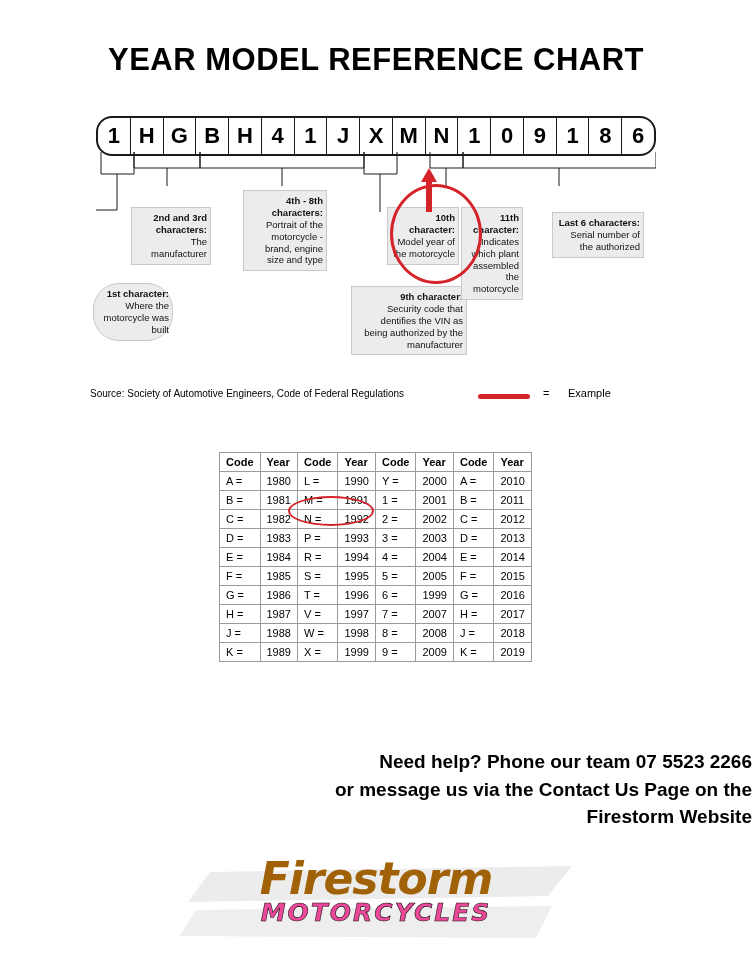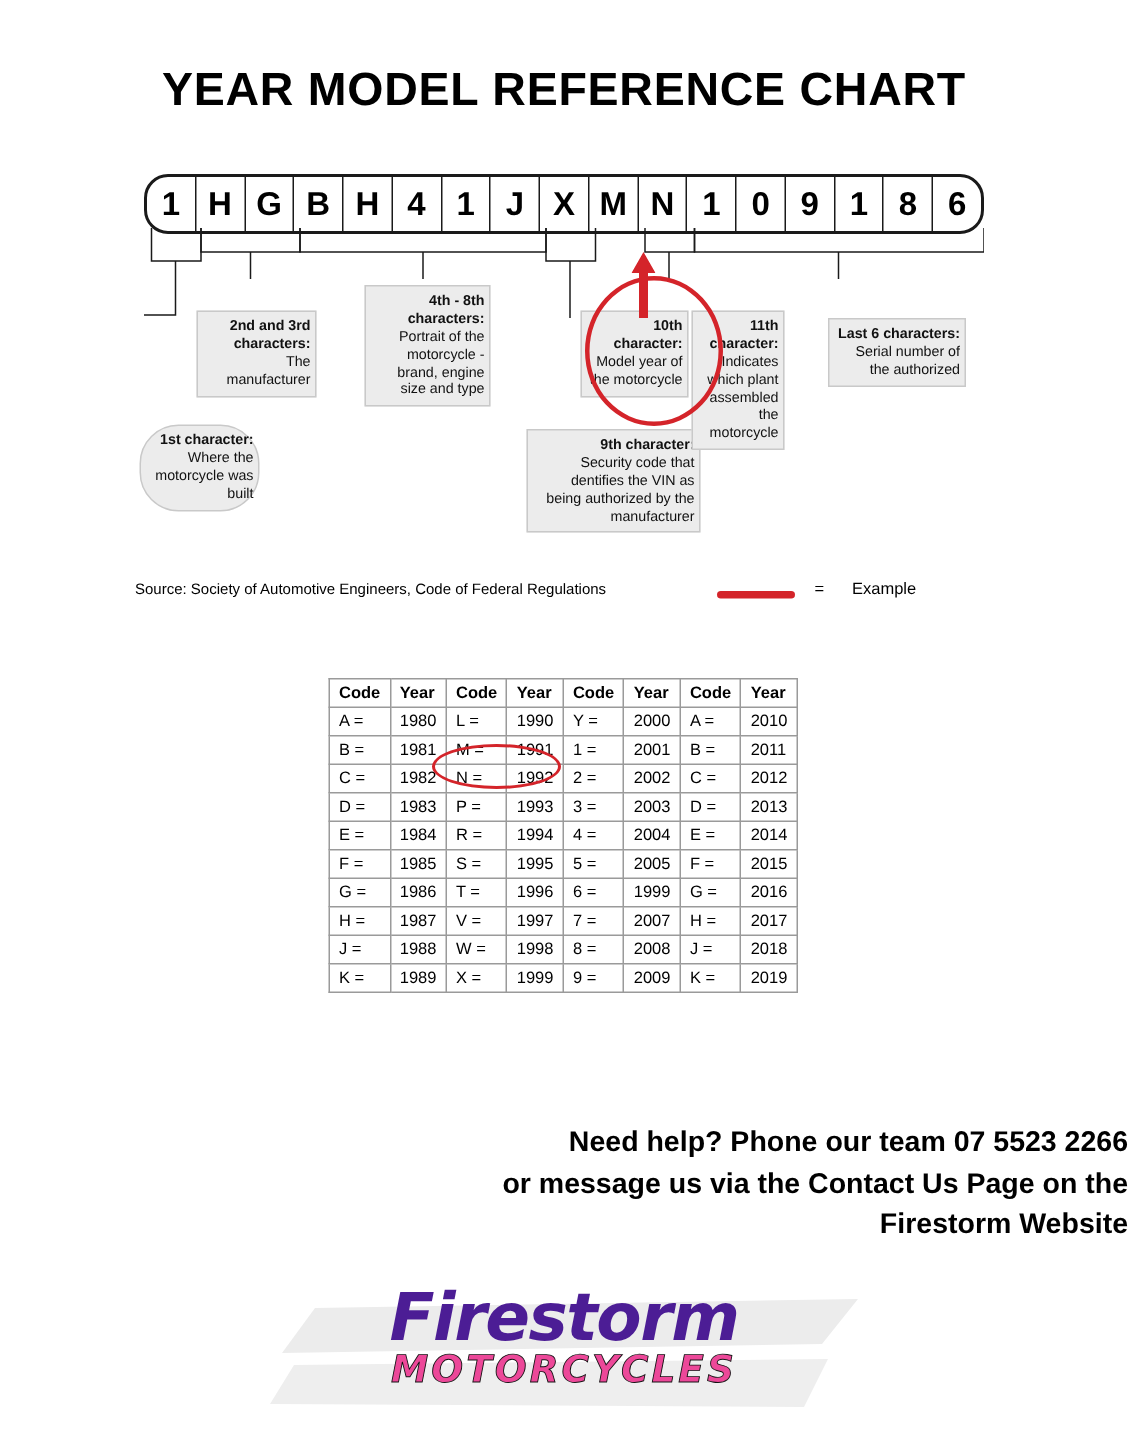--- a/index.html
+++ b/index.html
@@ -178,21 +178,21 @@
     left: 50%;
     transform: translateX(-50%);
     top: 858px;
     width: 360px;
     text-align: center;
   }
   .logo-top {
     font-size: 44px;
     font-weight: bold;
     font-style: italic;
-    color: #4c1d95;
+    color: #a16207;
     letter-spacing: -1px;
     line-height: 0.95;
     font-family: "DejaVu Sans", sans-serif;
   }
   .logo-bottom {
     font-size: 25px;
     font-weight: bold;
     font-style: italic;
     color: #ec4899;
     letter-spacing: 2px;

